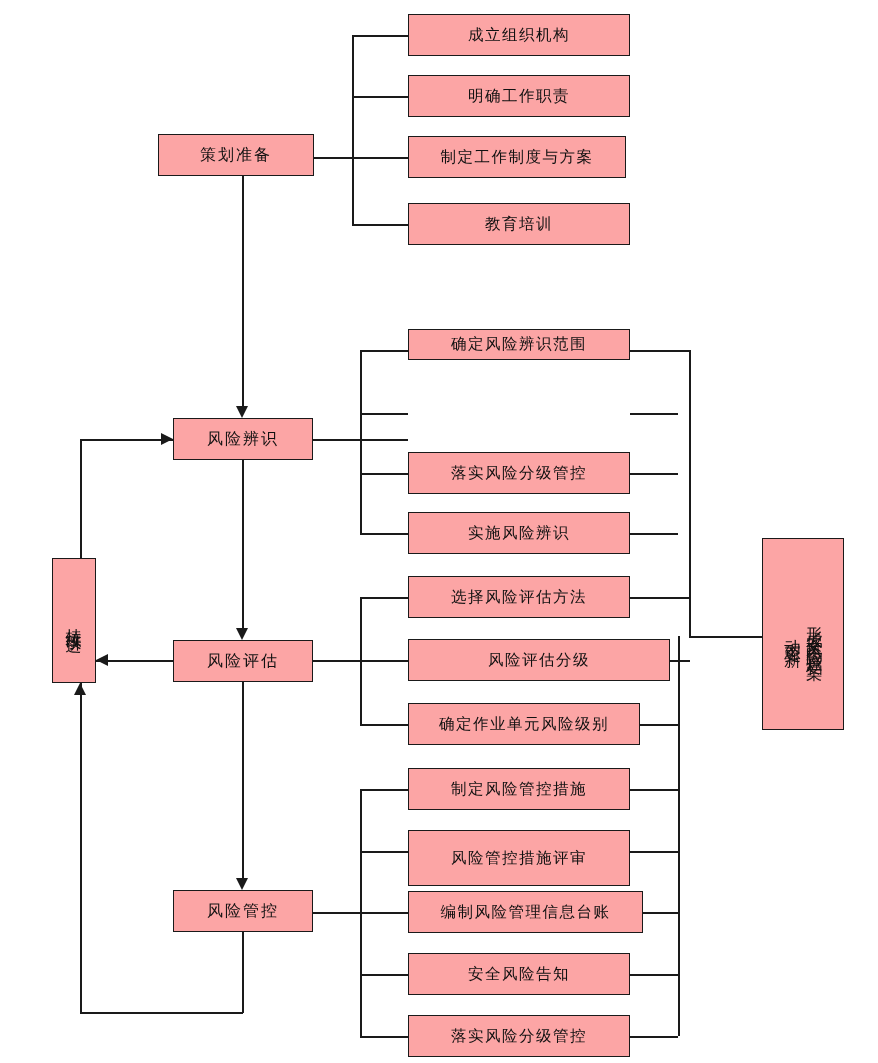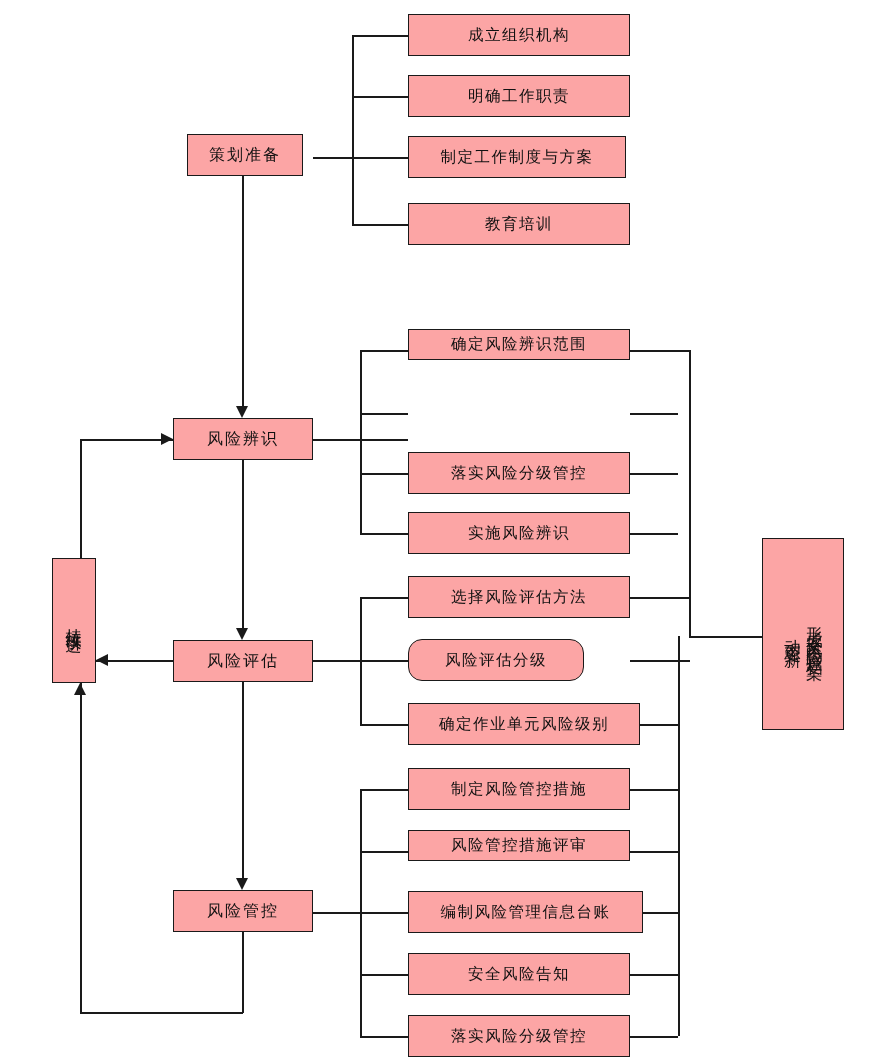--- a/index.html
+++ b/index.html
@@ -131,21 +131,21 @@
 
   <svg class="arrows" viewBox="0 0 878 1063">
     <polygon points="242,418 236,406 248,406" fill="#1a1a1a"></polygon>
     <polygon points="242,640 236,628 248,628" fill="#1a1a1a"></polygon>
     <polygon points="242,890 236,878 248,878" fill="#1a1a1a"></polygon>
     <polygon points="173,439 161,433 161,445" fill="#1a1a1a"></polygon>
     <polygon points="96,660 108,654 108,666" fill="#1a1a1a"></polygon>
     <polygon points="80,683 74,695 86,695" fill="#1a1a1a"></polygon>
   </svg>
 
-  <div class="node stage" style="left:187px; top:134px; width:116px; height:42px;text-align:right;">策划准备</div>
+  <div class="node stage" style="left:158px; top:134px; width:156px; height:42px;text-align:right;">策划准备</div>
   <div class="node stage" style="left:173px; top:418px; width:140px; height:42px;">风险辨识</div>
   <div class="node stage" style="left:173px; top:640px; width:140px; height:42px;">风险评估</div>
   <div class="node stage" style="left:173px; top:890px; width:140px; height:42px;">风险管控</div>
 
   <div class="node vertical" style="left:52px; top:558px; width:44px; height:125px;">持续改进</div>
 
   <div class="node" style="left:762px; top:538px; width:82px; height:192px; flex-direction:row; justify-content:center; gap:2px;">
     <span class="node vertical wide" style="position:static; border:none; height:auto; width:auto;">动态更新</span>
     <span class="node vertical wide" style="position:static; border:none; height:auto; width:auto;">形成安全风险管控档案</span>
   </div>
@@ -153,22 +153,22 @@
   <div class="node sub" style="left:408px; top:14px; width:222px; height:42px;">成立组织机构</div>
   <div class="node sub" style="left:408px; top:75px; width:222px; height:42px;">明确工作职责</div>
   <div class="node sub" style="left:408px; top:136px; width:218px; height:42px;">制定工作制度与方案</div>
   <div class="node sub" style="left:408px; top:203px; width:222px; height:42px;">教育培训</div>
 
   <div class="node sub" style="left:408px; top:329px; width:222px; height:31px;">确定风险辨识范围</div>
   <div class="node sub" style="left:408px; top:452px; width:222px; height:42px;">落实风险分级管控</div>
   <div class="node sub" style="left:408px; top:512px; width:222px; height:42px;">实施风险辨识</div>
 
   <div class="node sub" style="left:408px; top:576px; width:222px; height:42px;">选择风险评估方法</div>
-  <div class="node sub" style="left:408px; top:639px; width:176px; height:42px;border-radius:14px;">风险评估分级</div>
+  <div class="node sub" style="left:408px; top:639px; width:262px; height:42px;">风险评估分级</div>
   <div class="node sub" style="left:408px; top:703px; width:232px; height:42px;">确定作业单元风险级别</div>
 
   <div class="node sub" style="left:408px; top:768px; width:222px; height:42px;">制定风险管控措施</div>
-  <div class="node sub" style="left:408px; top:830px; width:222px; height:31px;">风险管控措施评审</div>
+  <div class="node sub" style="left:408px; top:830px; width:222px; height:56px;">风险管控措施评审</div>
   <div class="node sub" style="left:408px; top:891px; width:235px; height:42px;">编制风险管理信息台账</div>
   <div class="node sub" style="left:408px; top:953px; width:222px; height:42px;">安全风险告知</div>
   <div class="node sub" style="left:408px; top:1015px; width:222px; height:42px;text-align:right;">落实风险分级管控</div>
 
 </div>
 
 </body></html>

